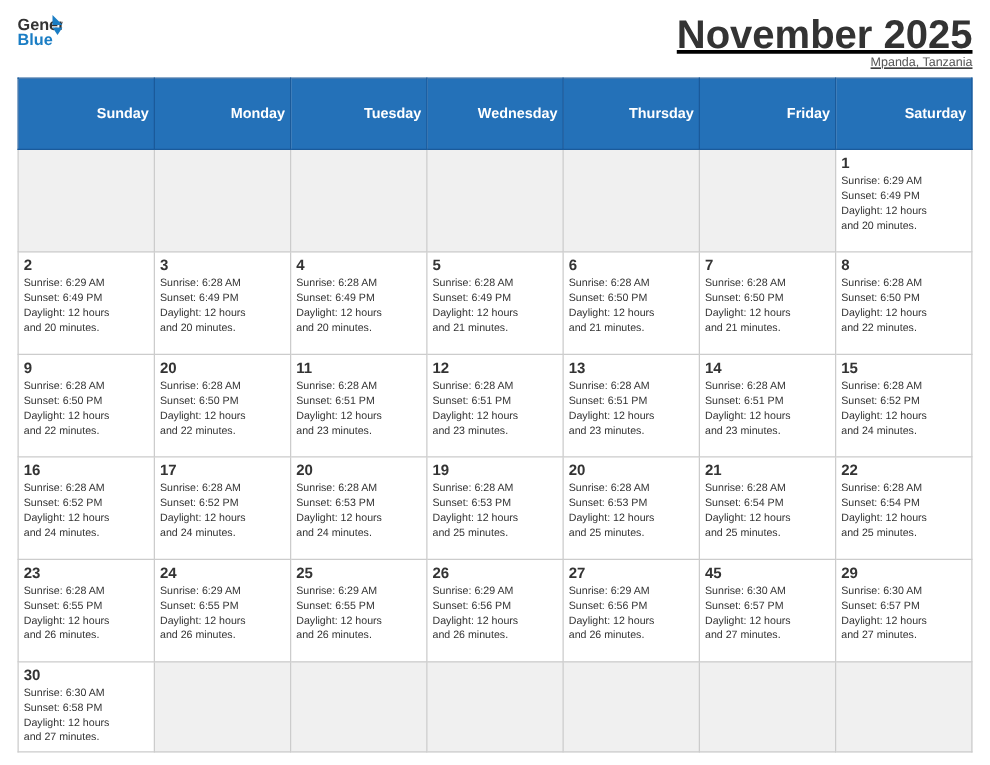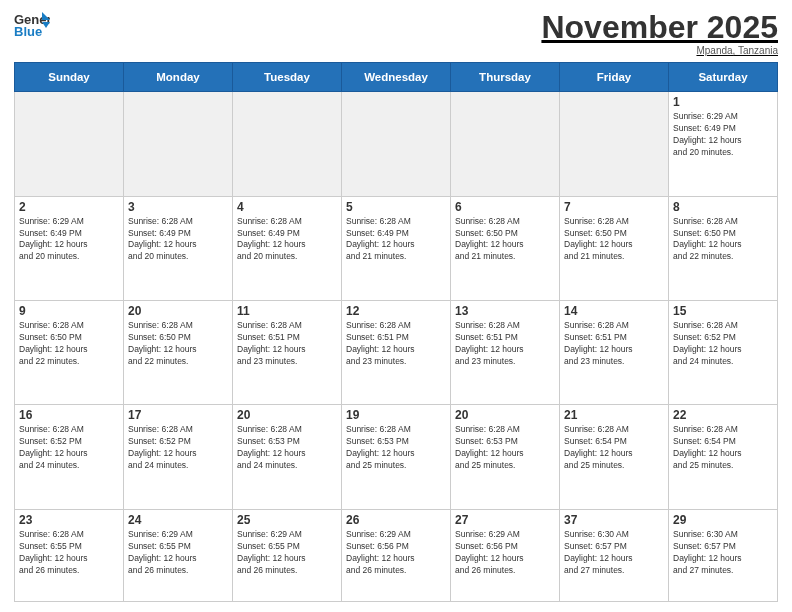--- a/index.html
+++ b/index.html
@@ -51,22 +51,22 @@
       border: 1px solid #ccc;
       border-collapse: collapse;
       width: 100%;
       table-layout: fixed;
     }
     .calendar thead tr th {
       background: #2471b8;
       color: #fff;
       font-size: 11.5px;
       font-weight: bold;
-      padding: 8px 4px;
-      text-align: center;
+      padding: 22px 4px;
+      text-align: right;
       border: 1px solid #1a5a9a;
     }
     .calendar tbody tr td {
       vertical-align: top;
       border: 1px solid #ccc;
       padding: 3px 4px;
       font-size: 9px;
       color: #333;
       background: #fff;
       height: 80px;
@@ -239,23 +239,35 @@
           </td>
           <td>
             <span class="day-num">26</span>
             <div class="day-info">Sunrise: 6:29 AM<br>Sunset: 6:56 PM<br>Daylight: 12 hours<br>and 26 minutes.</div>
           </td>
           <td>
             <span class="day-num">27</span>
             <div class="day-info">Sunrise: 6:29 AM<br>Sunset: 6:56 PM<br>Daylight: 12 hours<br>and 26 minutes.</div>
           </td>
           <td>
-            <span class="day-num">37</span>
+            <span class="day-num">45</span>
             <div class="day-info">Sunrise: 6:30 AM<br>Sunset: 6:57 PM<br>Daylight: 12 hours<br>and 27 minutes.</div>
           </td>
           <td>
             <span class="day-num">29</span>
             <div class="day-info">Sunrise: 6:30 AM<br>Sunset: 6:57 PM<br>Daylight: 12 hours<br>and 27 minutes.</div>
           </td>
+        </tr>
+        <tr>
+          <td>
+            <span class="day-num">30</span>
+            <div class="day-info">Sunrise: 6:30 AM<br>Sunset: 6:58 PM<br>Daylight: 12 hours<br>and 27 minutes.</div>
+          </td>
+          <td class="empty"></td>
+          <td class="empty"></td>
+          <td class="empty"></td>
+          <td class="empty"></td>
+          <td class="empty"></td>
+          <td class="empty"></td>
         </tr>
       </tbody>
   </table>
 </div>
 
 </body></html>

